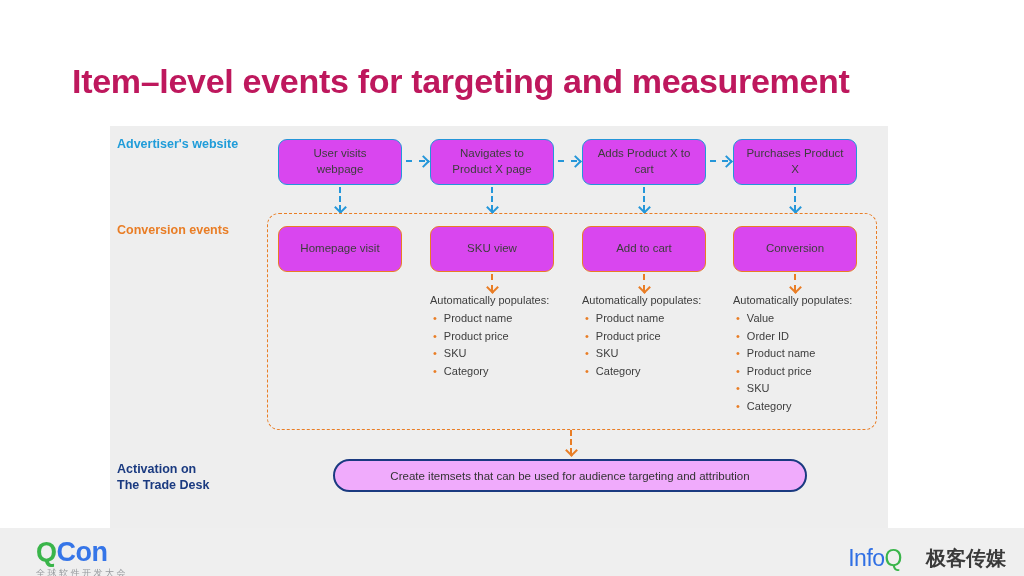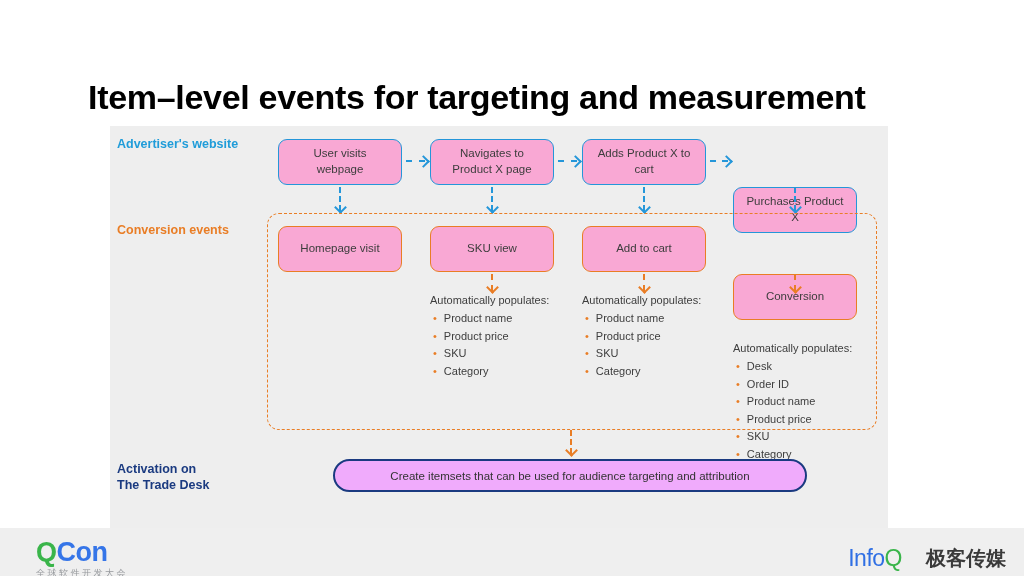--- a/index.html
+++ b/index.html
@@ -2,42 +2,42 @@
 <html><head>
 <meta charset="utf-8">
 <style>
   html,body{margin:0;padding:0;}
   body{
     width:1024px;height:576px;position:relative;overflow:hidden;
     background:#ffffff;
     font-family:"Liberation Sans", sans-serif;
   }
   .title{
-    position:absolute;left:72px;top:62px;margin:16px;
+    position:absolute;left:72px;top:62px;margin:0;
     font-size:34px;font-weight:700;letter-spacing:-0.3px;
-    color:#000000;white-space:nowrap;
+    color:#be185d;white-space:nowrap;
   }
   .panel{
     position:absolute;left:110px;top:126px;width:778px;height:490px;
     background:#eeeeee;
   }
   .rlabel{position:absolute;font-size:12.5px;font-weight:700;line-height:16px;}
   .rlabel.adv{left:7px;top:10px;color:#1f9cd9;}
   .rlabel.conv{left:7px;top:96px;color:#e97d25;}
   .rlabel.act{left:7px;top:335px;color:#1a3a80;}
 
   .box{
     position:absolute;width:124px;height:46px;box-sizing:border-box;
-    background:#f9a8d4;border-radius:9px;
+    background:#d946ef;border-radius:9px;
     display:flex;align-items:center;justify-content:center;text-align:center;
     font-size:11.5px;line-height:1.35;color:#3d3d3d;padding:2px 10px;
   }
   .bluebox{border:1.5px solid #2496d9;top:13px;}
   .orangebox{border:1.5px solid #e97d25;top:100px;}
-  .col1{left:168px;} .col2{left:320px;} .col3{left:472px;} .col4{left:623px;margin-top:48px;}
+  .col1{left:168px;} .col2{left:320px;} .col3{left:472px;} .col4{left:623px;}
 
   .harrow{
     position:absolute;top:34px;height:0;border-top:2px dashed #2496d9;
   }
   .harrow::after{
     content:'';position:absolute;right:-3px;top:-5px;width:7px;height:7px;
     border-top:2px solid #2496d9;border-right:2px solid #2496d9;
     transform:rotate(45deg);
   }
   .h1{left:296px;width:19px;} .h2{left:448px;width:19px;} .h3{left:600px;width:18px;}
@@ -170,21 +170,21 @@
           <span>Category</span>
         </li>
     </ul>
   </div>
 
   <div class="plist col4">
     <div class="plist-heading">Automatically populates:</div>
     <ul>
       <li>
           <span class="dot">•</span>
-          <span>Desk</span>
+          <span>Value</span>
         </li>
       <li>
           <span class="dot">•</span>
           <span>Order ID</span>
         </li>
       <li>
           <span class="dot">•</span>
           <span>Product name</span>
         </li>
       <li>

